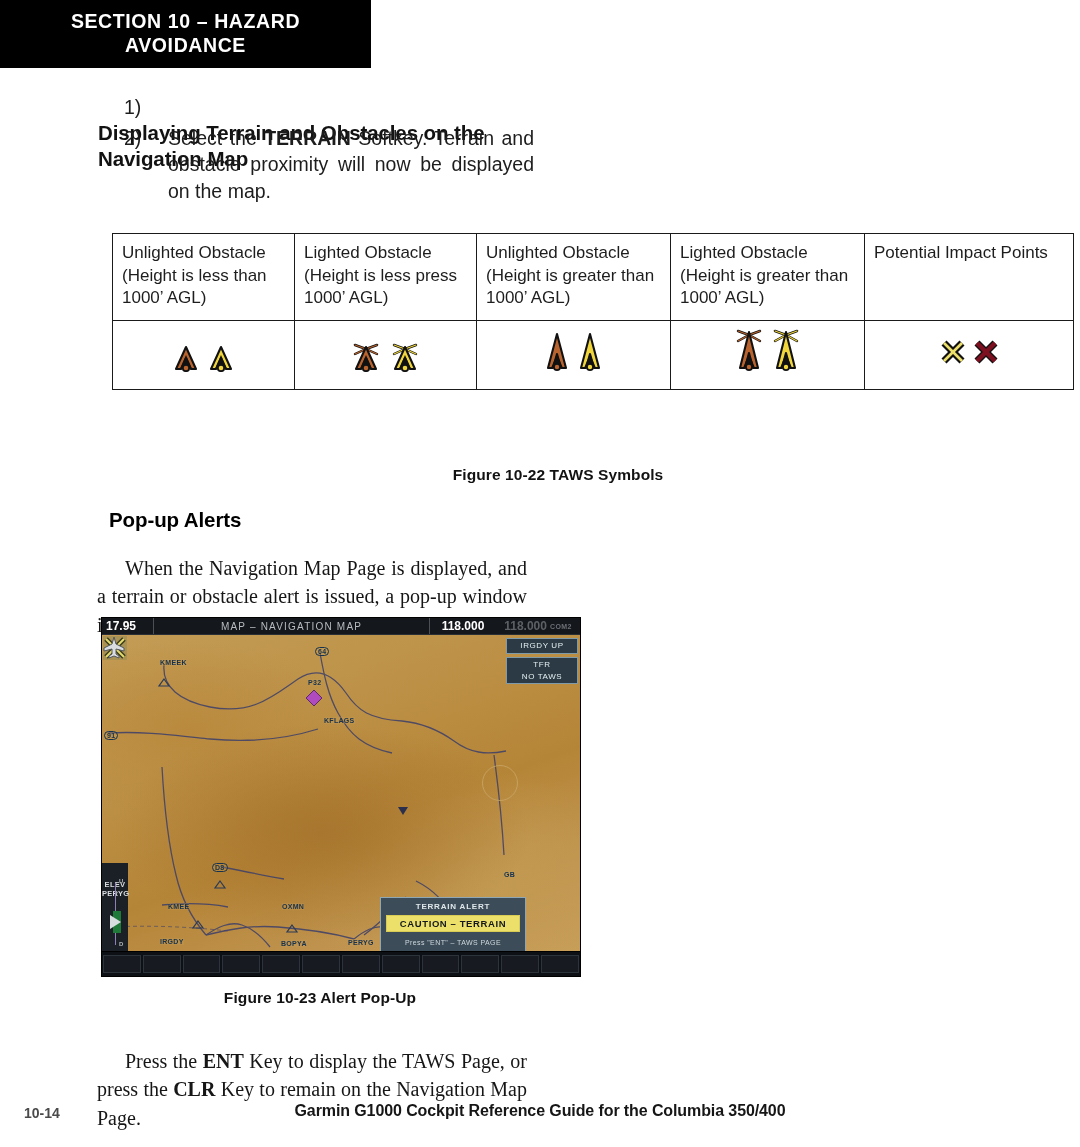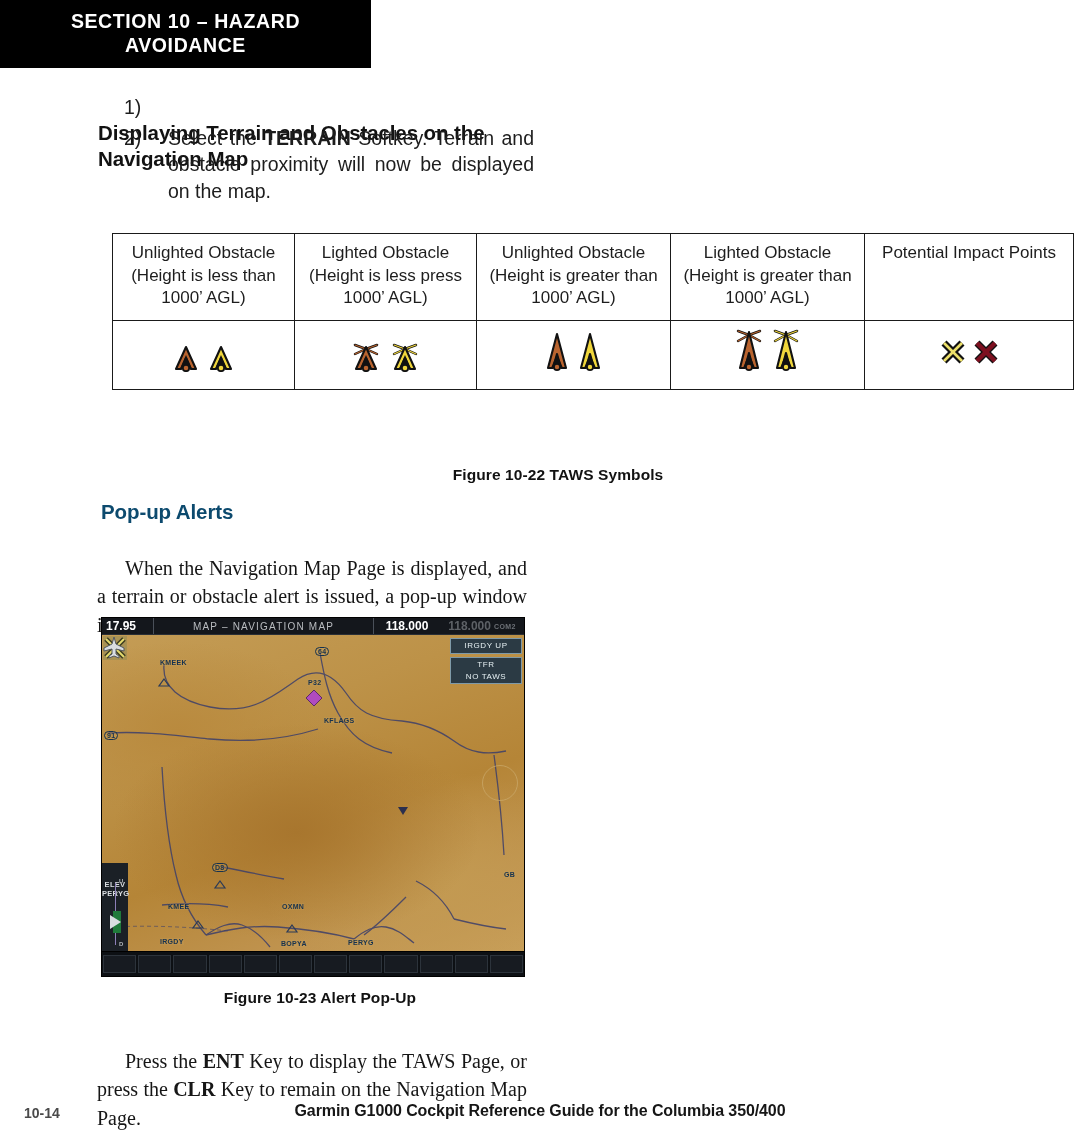--- a/index.html
+++ b/index.html
@@ -45,22 +45,22 @@
     color: #121212;
     margin: 1px;
     padding: 29px 0 0 97px;
     width: 400px;
     letter-spacing: -0.1px;
   }
 
   .h3 {
     font-size: 20.5px;
     font-weight: bold;
-    color: #0c4a6e;
-    margin: 4px;
+    color: #000000;
+    margin: 12px;
     padding: 0;
     letter-spacing: -0.1px;
   }
 
   
   .proc-list {
     position: absolute;
     left: 124px;
     top: 94px;
     width: 410px;
@@ -86,21 +86,20 @@
   }
 
   
   .taws-table {
     position: absolute;
     left: 112px;
     top: 233px;
     width: 866px;
     border-collapse: collapse;
     table-layout: fixed;
-    text-align: center;
   }
   .taws-table td {
     border: 1.6px solid #1a1a1a;
     vertical-align: top;
     padding: 8px 9px 10px 9px;
     font-size: 17px;
     line-height: 1.33;
     color: #1d1d1d;
   }
   .taws-table td.symcell {
@@ -157,21 +156,21 @@
     width: 430px;
     text-indent: 28px;
   }
   .serif-para .kb { font-family: "Liberation Serif", serif; font-weight: bold; }
 
   
   .g1000 {
     position: absolute;
     left: 101px;
     top: 617px;
-    width: 424px;
+    width: 480px;
     height: 360px;
     background: #0d0f12;
     border: 1px solid #000;
     box-sizing: border-box;
     font-family: "Liberation Sans", sans-serif;
     overflow: hidden;
   }
   .g-topbar {
     position: absolute;
     left: 0; top: 0;
@@ -707,20 +706,26 @@
     <div class="elev-trim">
       <div>ELEV</div>
       <div>PERYG</div>
       <div class="elev-scale"></div>
       <div class="elev-bar"></div>
       <div class="elev-pointer"></div>
       <div class="elev-u">U</div>
       <div class="elev-d">D</div>
     </div>
 
+    <div class="alert-pop">
+      <div class="alert-title">TERRAIN ALERT</div>
+      <div class="alert-caution">CAUTION – TERRAIN</div>
+      <div class="alert-line">Press "ENT" – TAWS PAGE</div>
+      <div class="alert-line">Press "CLR" – PREVIOUS PAGE</div>
+    </div>
   </div>
 
   <div class="g-softkeys">
     <div class="softkey"></div>
     <div class="softkey"></div>
     <div class="softkey"></div>
     <div class="softkey"></div>
     <div class="softkey"></div>
     <div class="softkey"></div>
     <div class="softkey"></div>

